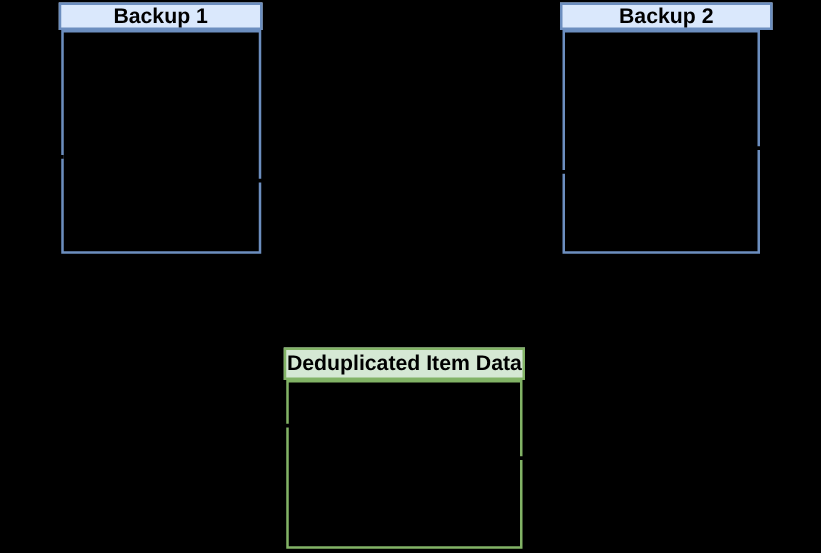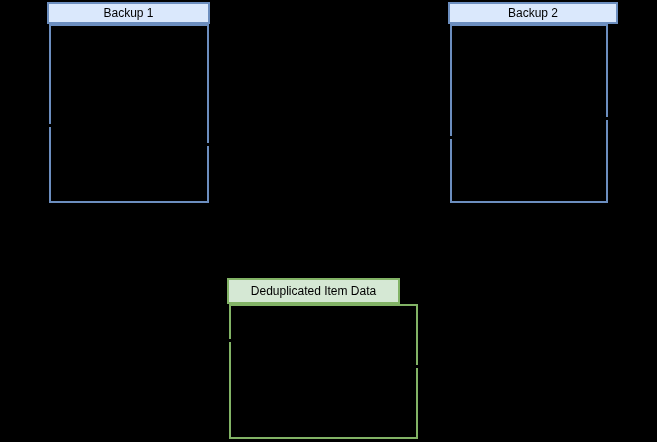--- a/index.html
+++ b/index.html
@@ -22,22 +22,22 @@
     background: var(--canvas-bg);
     overflow: hidden;
     font-family: "Liberation Sans", sans-serif;
   }
   .node-header {
     position: absolute;
     box-sizing: border-box;
     display: flex;
     align-items: center;
     justify-content: center;
-    font-weight: normal;
-    font-size: 12px;
+    font-weight: bold;
+    font-size: 17px;
     color: var(--label-text);
   }
   .node-header.blue {
     background: var(--backup-fill);
     border: 2px solid var(--backup-stroke);
   }
   .node-header.green {
     background: var(--dedup-fill);
     border: 2px solid var(--dedup-stroke);
   }
@@ -49,21 +49,21 @@
   .node-body.blue { border: 2px solid var(--backup-stroke); }
   .node-body.green { border: 2px solid var(--dedup-stroke); }
 
   
   .b1-header { left: 47px;  top: 2px;   width: 163px; height: 22px; }
   .b1-body   { left: 49px;  top: 24px;  width: 160px; height: 179px; }
   
   .b2-header { left: 448px; top: 2px;   width: 170px; height: 22px; }
   .b2-body   { left: 450px; top: 24px;  width: 158px; height: 179px; }
   
-  .dd-header { left: 227px; top: 278px; width: 173px; height: 26px; }
+  .dd-header { left: 227px; top: 278px; width: 193px; height: 26px; }
   .dd-body   { left: 229px; top: 304px; width: 189px; height: 135px; }
 
   
   .connector-mark {
     position: absolute;
     width: 5px;
     height: 3px;
     background: var(--canvas-bg);
   }
   .cm-b1-left  { left: 46px;  top: 124px; }

